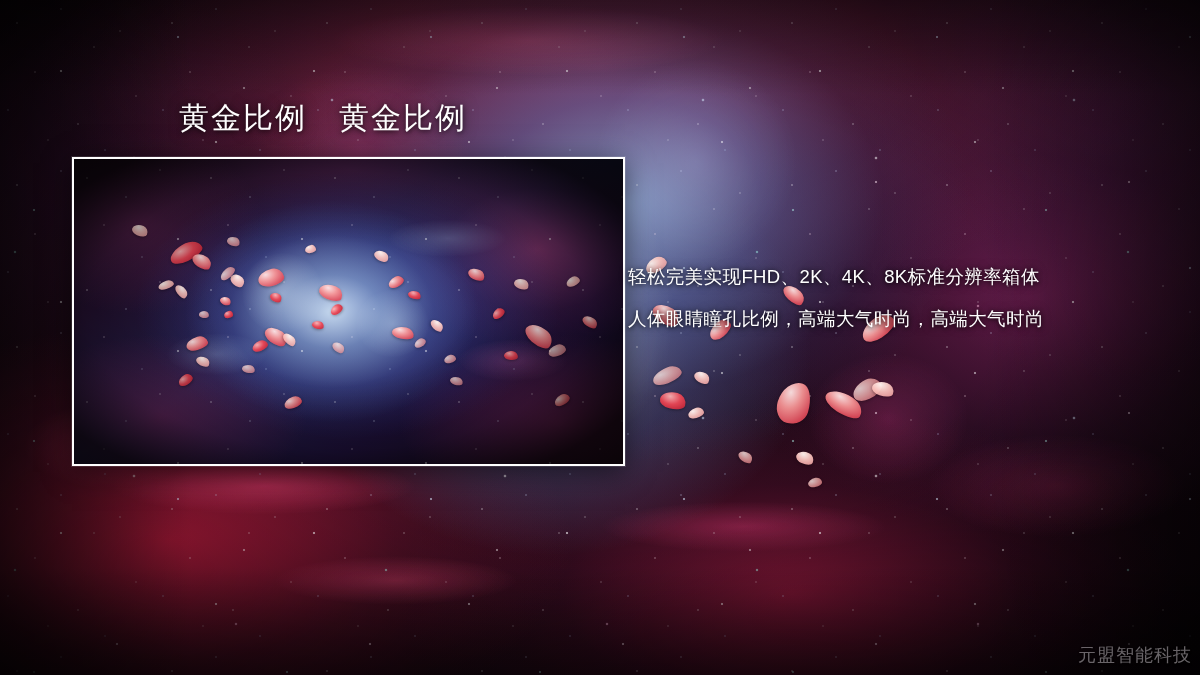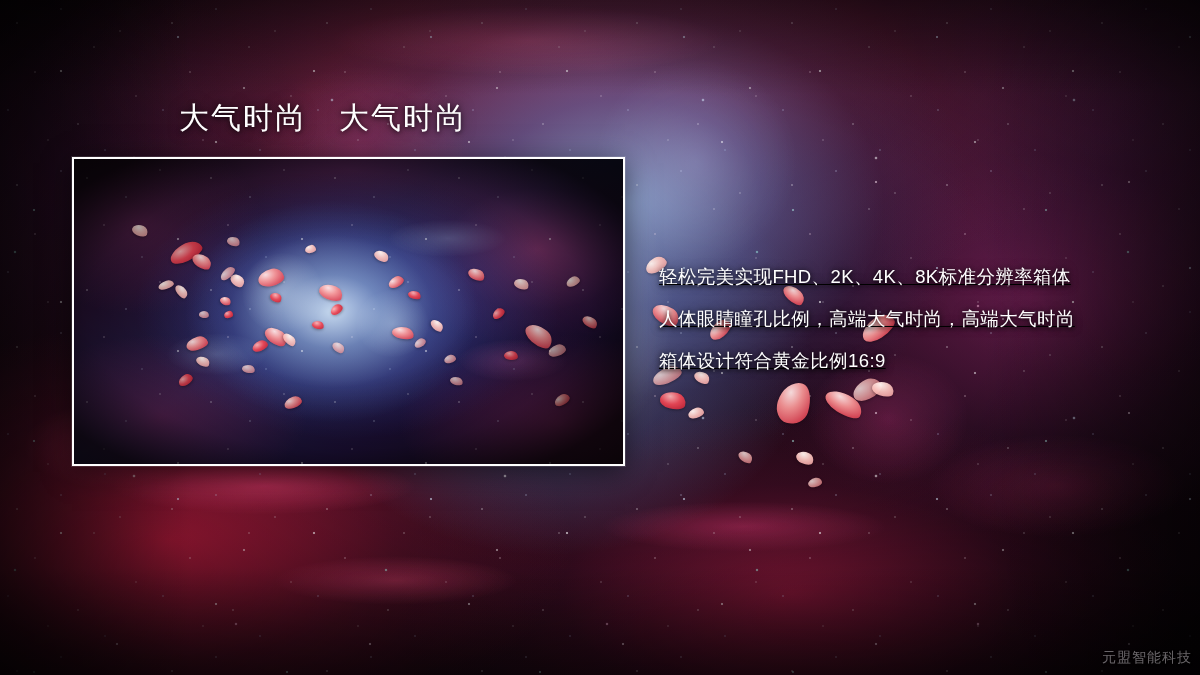--- a/index.html
+++ b/index.html
@@ -202,40 +202,39 @@
   }
   .petal.soft {
     background:
       radial-gradient(ellipse at 30% 30%, rgba(255,236,232,.90) 0%, rgba(248,176,172,.85) 50%, rgba(224,112,118,.80) 100%);
     opacity: .88;
   }
 
   
   #body-text {
     position: absolute;
-    left: 659px;
+    left: 628px;
     top: 256px;
     width: 520px;
-    text-decoration: underline;
   }
   #body-text .line {
     font-size: 18.5px;
     line-height: 42px;
     color: #ffffff;
     letter-spacing: .4px;
     white-space: nowrap;
     text-shadow: 0 1px 4px rgba(0,0,0,.80), 0 0 10px rgba(0,0,0,.55);
   }
 
   
   #watermark {
     position: absolute;
     right: 8px;
     bottom: 8px;
-    font-size: 14px;
+    font-size: 18px;
     letter-spacing: 1px;
     color: rgba(205,200,205,.50);
     text-shadow: 0 1px 2px rgba(0,0,0,.5);
   }
 </style>
 </head>
 <body>
 
 <div id="slide">
 
@@ -258,21 +257,21 @@
       <div class="petal" style="left: 860px; top: 318px; width: 36px; height: 20px; transform: rotate(-34deg);"></div>
       <div class="petal" style="left: 778px; top: 382px; width: 32px; height: 42px; transform: rotate(16deg);"></div>
       <div class="petal" style="left: 824px; top: 394px; width: 40px; height: 20px; transform: rotate(32deg);"></div>
       <div class="petal soft" style="left: 852px; top: 380px; width: 30px; height: 19px; transform: rotate(-26deg);"></div>
       <div class="petal pale" style="left: 796px; top: 452px; width: 18px; height: 12px; transform: rotate(24deg);"></div>
       <div class="petal pale" style="left: 872px; top: 382px; width: 22px; height: 14px; transform: rotate(18deg);"></div>
       <div class="petal soft" style="left: 808px; top: 478px; width: 14px; height: 9px; transform: rotate(-12deg);"></div>
       <div class="petal soft" style="left: 738px; top: 452px; width: 15px; height: 10px; transform: rotate(36deg);"></div>
     </div>
 
-  <div id="title">大气时尚　大气时尚</div>
+  <div id="title">黄金比例　黄金比例</div>
 
   <div id="panel">
     <div id="panel-inner">
       <div id="panel-nebula"></div>
       <div id="panel-wisps"></div>
       <div id="panel-stars"></div>
       <div id="inner-petals">
           <div class="petal deep" style="left: 95px; top: 85px; width: 34px; height: 17px; transform: rotate(-26deg);"></div>
           <div class="petal" style="left: 118px; top: 96px; width: 20px; height: 13px; transform: rotate(34deg);"></div>
           <div class="petal pale" style="left: 84px; top: 122px; width: 16px; height: 8px; transform: rotate(-18deg);"></div>
@@ -317,18 +316,17 @@
           <div class="petal pale" style="left: 58px; top: 66px; width: 16px; height: 11px; transform: rotate(22deg);"></div>
           <div class="petal soft" style="left: 376px; top: 218px; width: 13px; height: 8px; transform: rotate(16deg);"></div>
         </div>
       <div id="panel-vignette"></div>
     </div>
   </div>
 
   <div id="body-text">
     <div class="line">轻松完美实现FHD、2K、4K、8K标准分辨率箱体</div>
     <div class="line">人体眼睛瞳孔比例，高端大气时尚，高端大气时尚</div>
-    <div class="line">箱体设计符合黄金比例16:9</div>
   </div>
 
   <div id="watermark">元盟智能科技</div>
 
 </div>
 
 </body></html>

